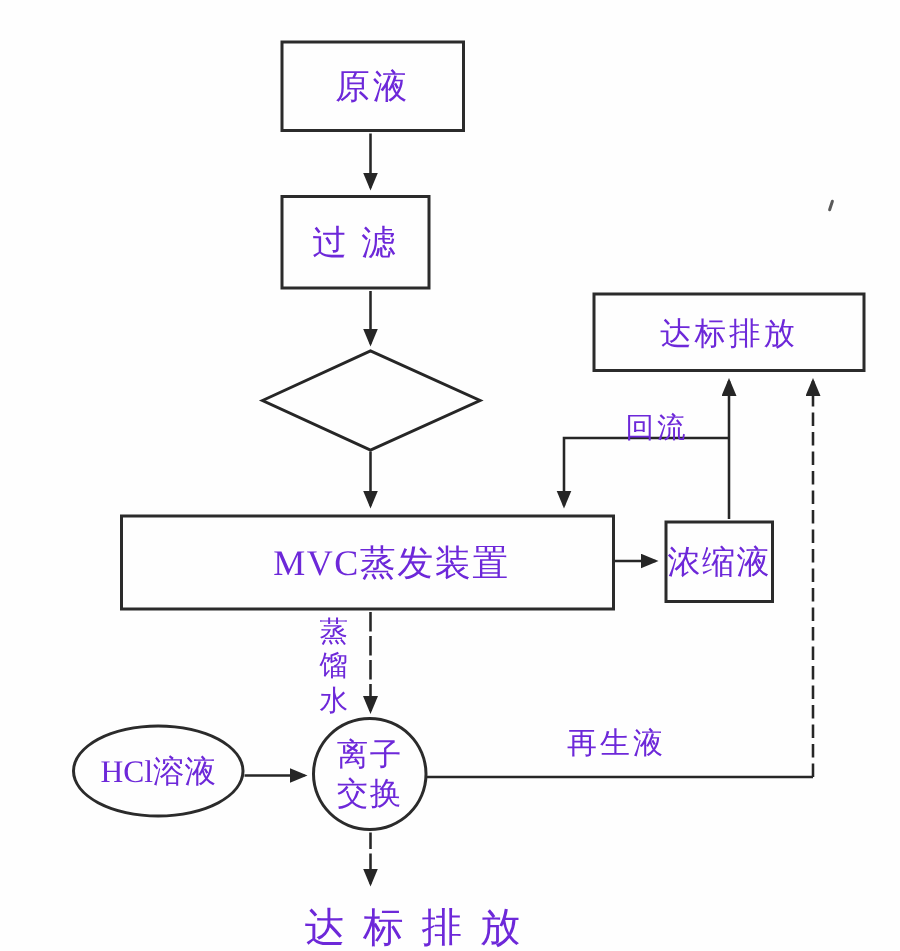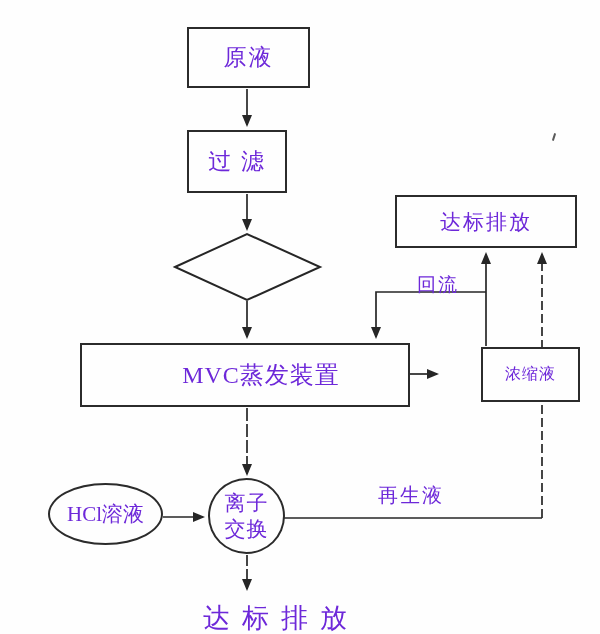--- a/index.html
+++ b/index.html
@@ -19,21 +19,21 @@
     background:#fefefe;
     display:flex;align-items:center;justify-content:center;
     text-align:center;
     letter-spacing:2px;
     box-sizing:border-box;
   }
   .n-raw       {left:187px;top:27px; width:123px;height:61px;font-size:23px;}
   .n-filter    {left:187px;top:130px;width:100px;height:63px;font-size:23px;}
   .n-mvc       {left:80px; top:343px;width:330px;height:64px;font-size:24px;letter-spacing:1px;padding-left:32px;}
   .n-landfill  {left:395px;top:195px;width:182px;height:53px;font-size:21px;letter-spacing:2px;}
-  .n-conc      {left:443px;top:347px;width:99px; height:55px;font-size:16px;letter-spacing:1px;margin-left:38px;}
+  .n-conc      {left:443px;top:347px;width:73px; height:55px;font-size:22px;letter-spacing:1px;}
   
   .n-hcl{
     left:48px;top:483px;width:115px;height:62px;
     border-radius:50%;font-size:21px;letter-spacing:0px;
   }
   .n-ion{
     left:208px;top:478px;width:77px;height:76px;
     border-radius:50%;font-size:21px;line-height:26px;letter-spacing:1px;
     padding:0 14px;
   }
@@ -109,20 +109,21 @@
   <div class="node n-conc">浓缩液</div>
 
   <div class="node n-hcl">HCl溶液</div>
 
   <div class="node n-ion">
     <div class="wrap">离子交换</div>
   </div>
 
   <div class="lbl l-reflux">回流</div>
 
+  <div class="lbl l-distilled">蒸馏水</div>
 
   <div class="lbl l-regen">再生液</div>
 
   <div class="lbl l-discharge">达标排放</div>
 
   <div class="speck"></div>
 
 </div>
 
 </body></html>

